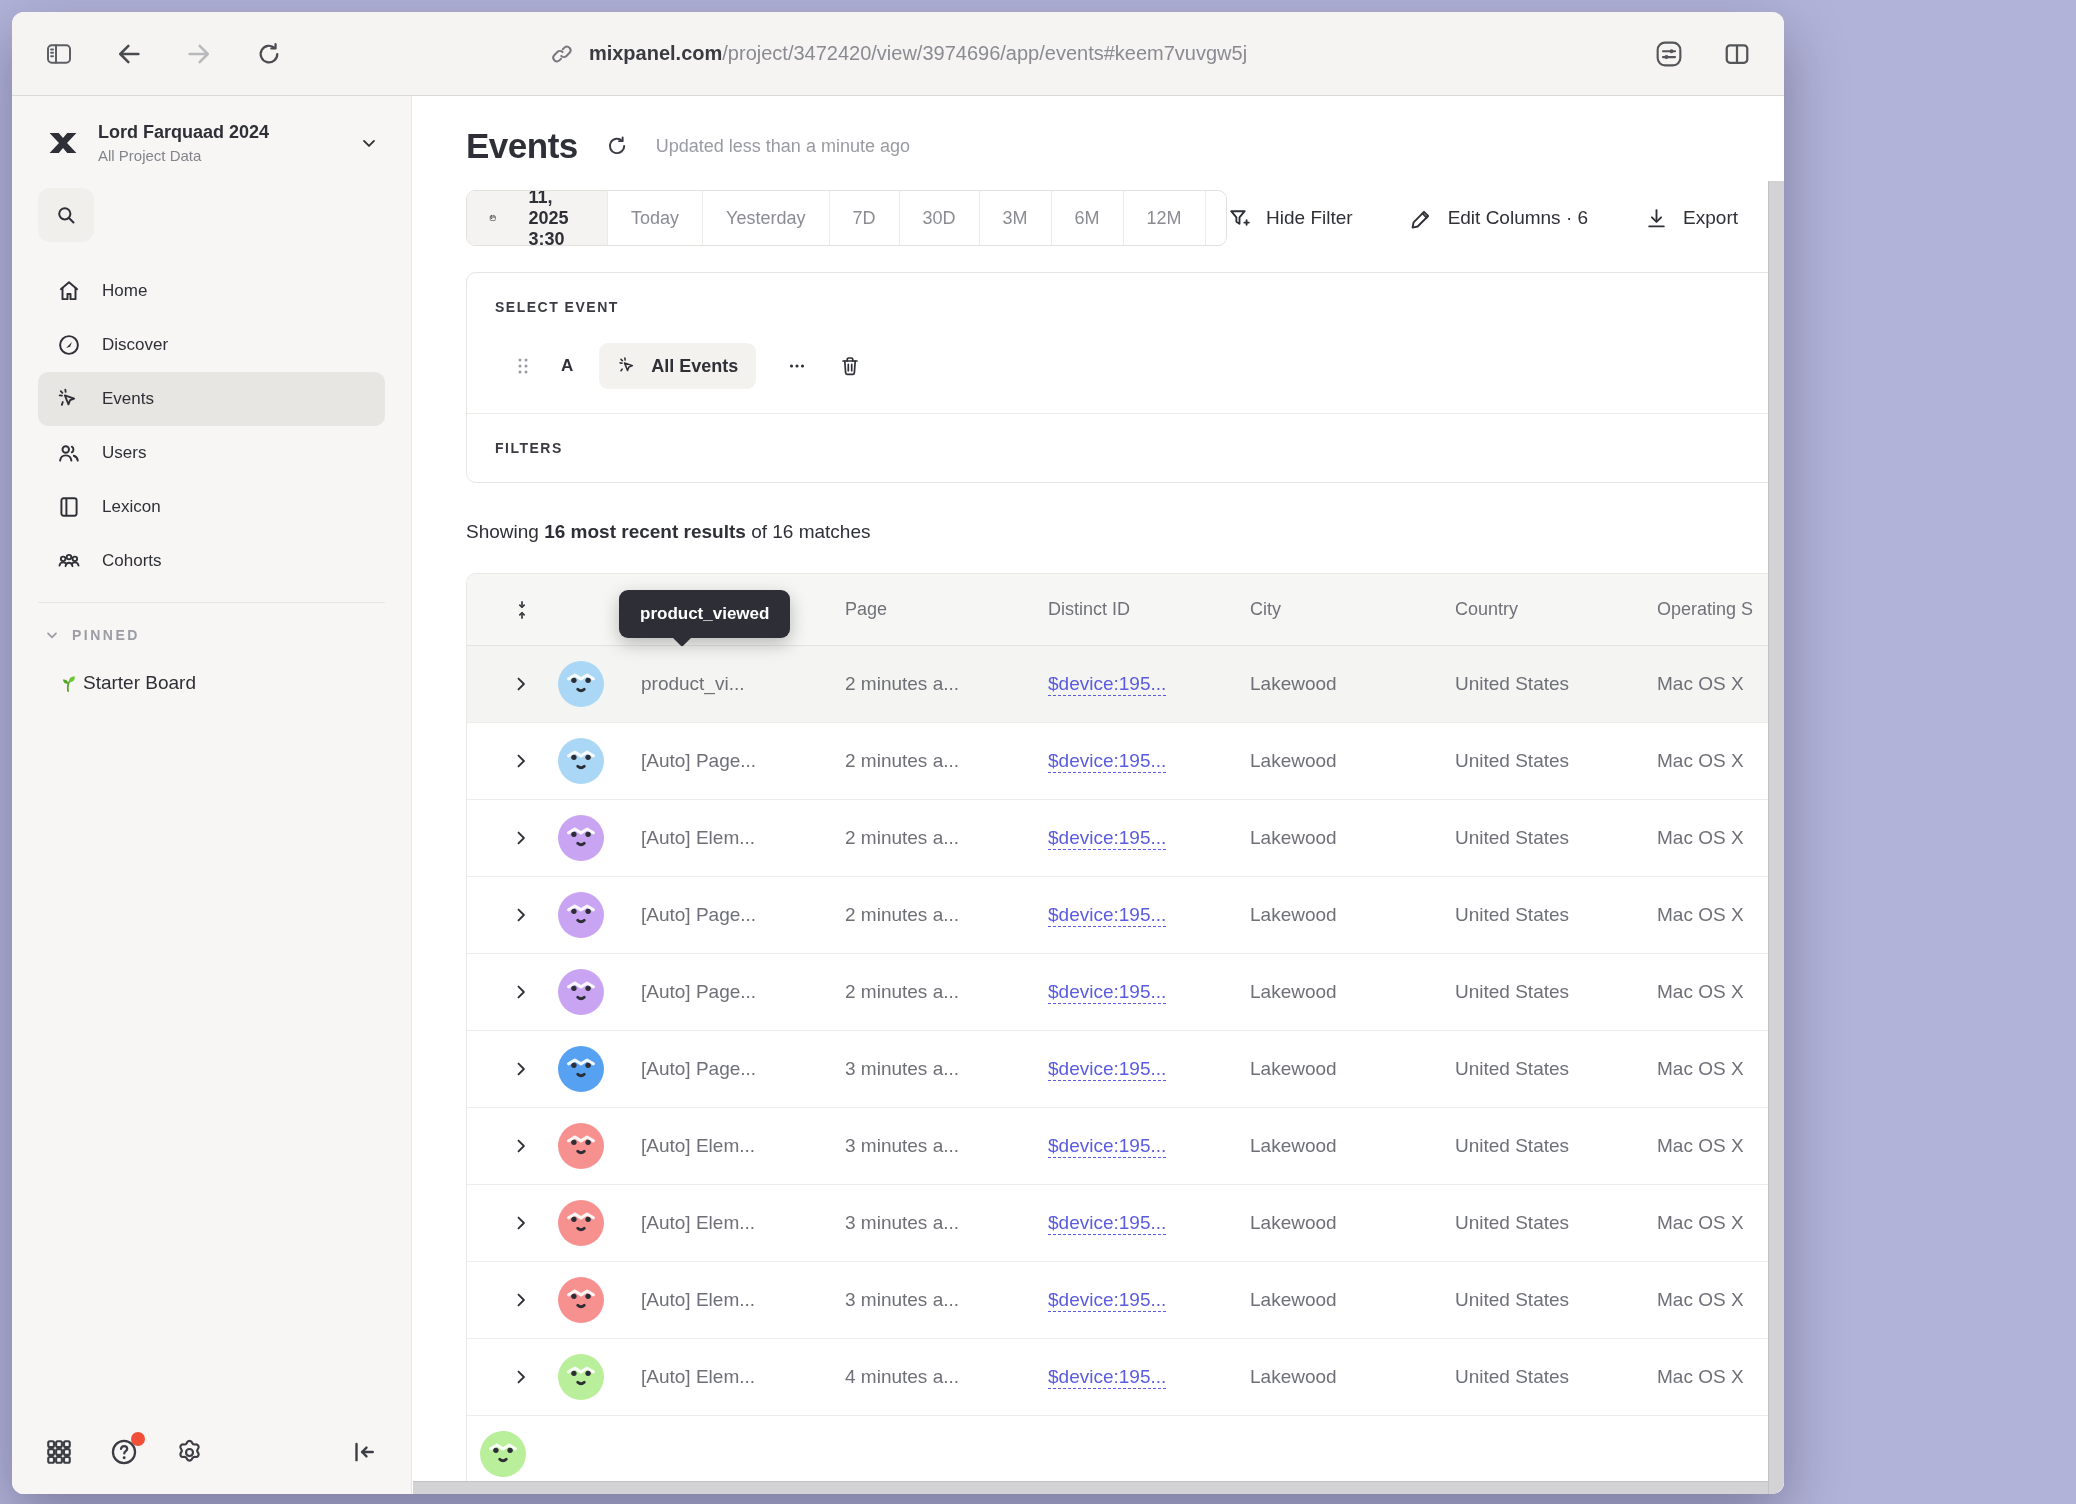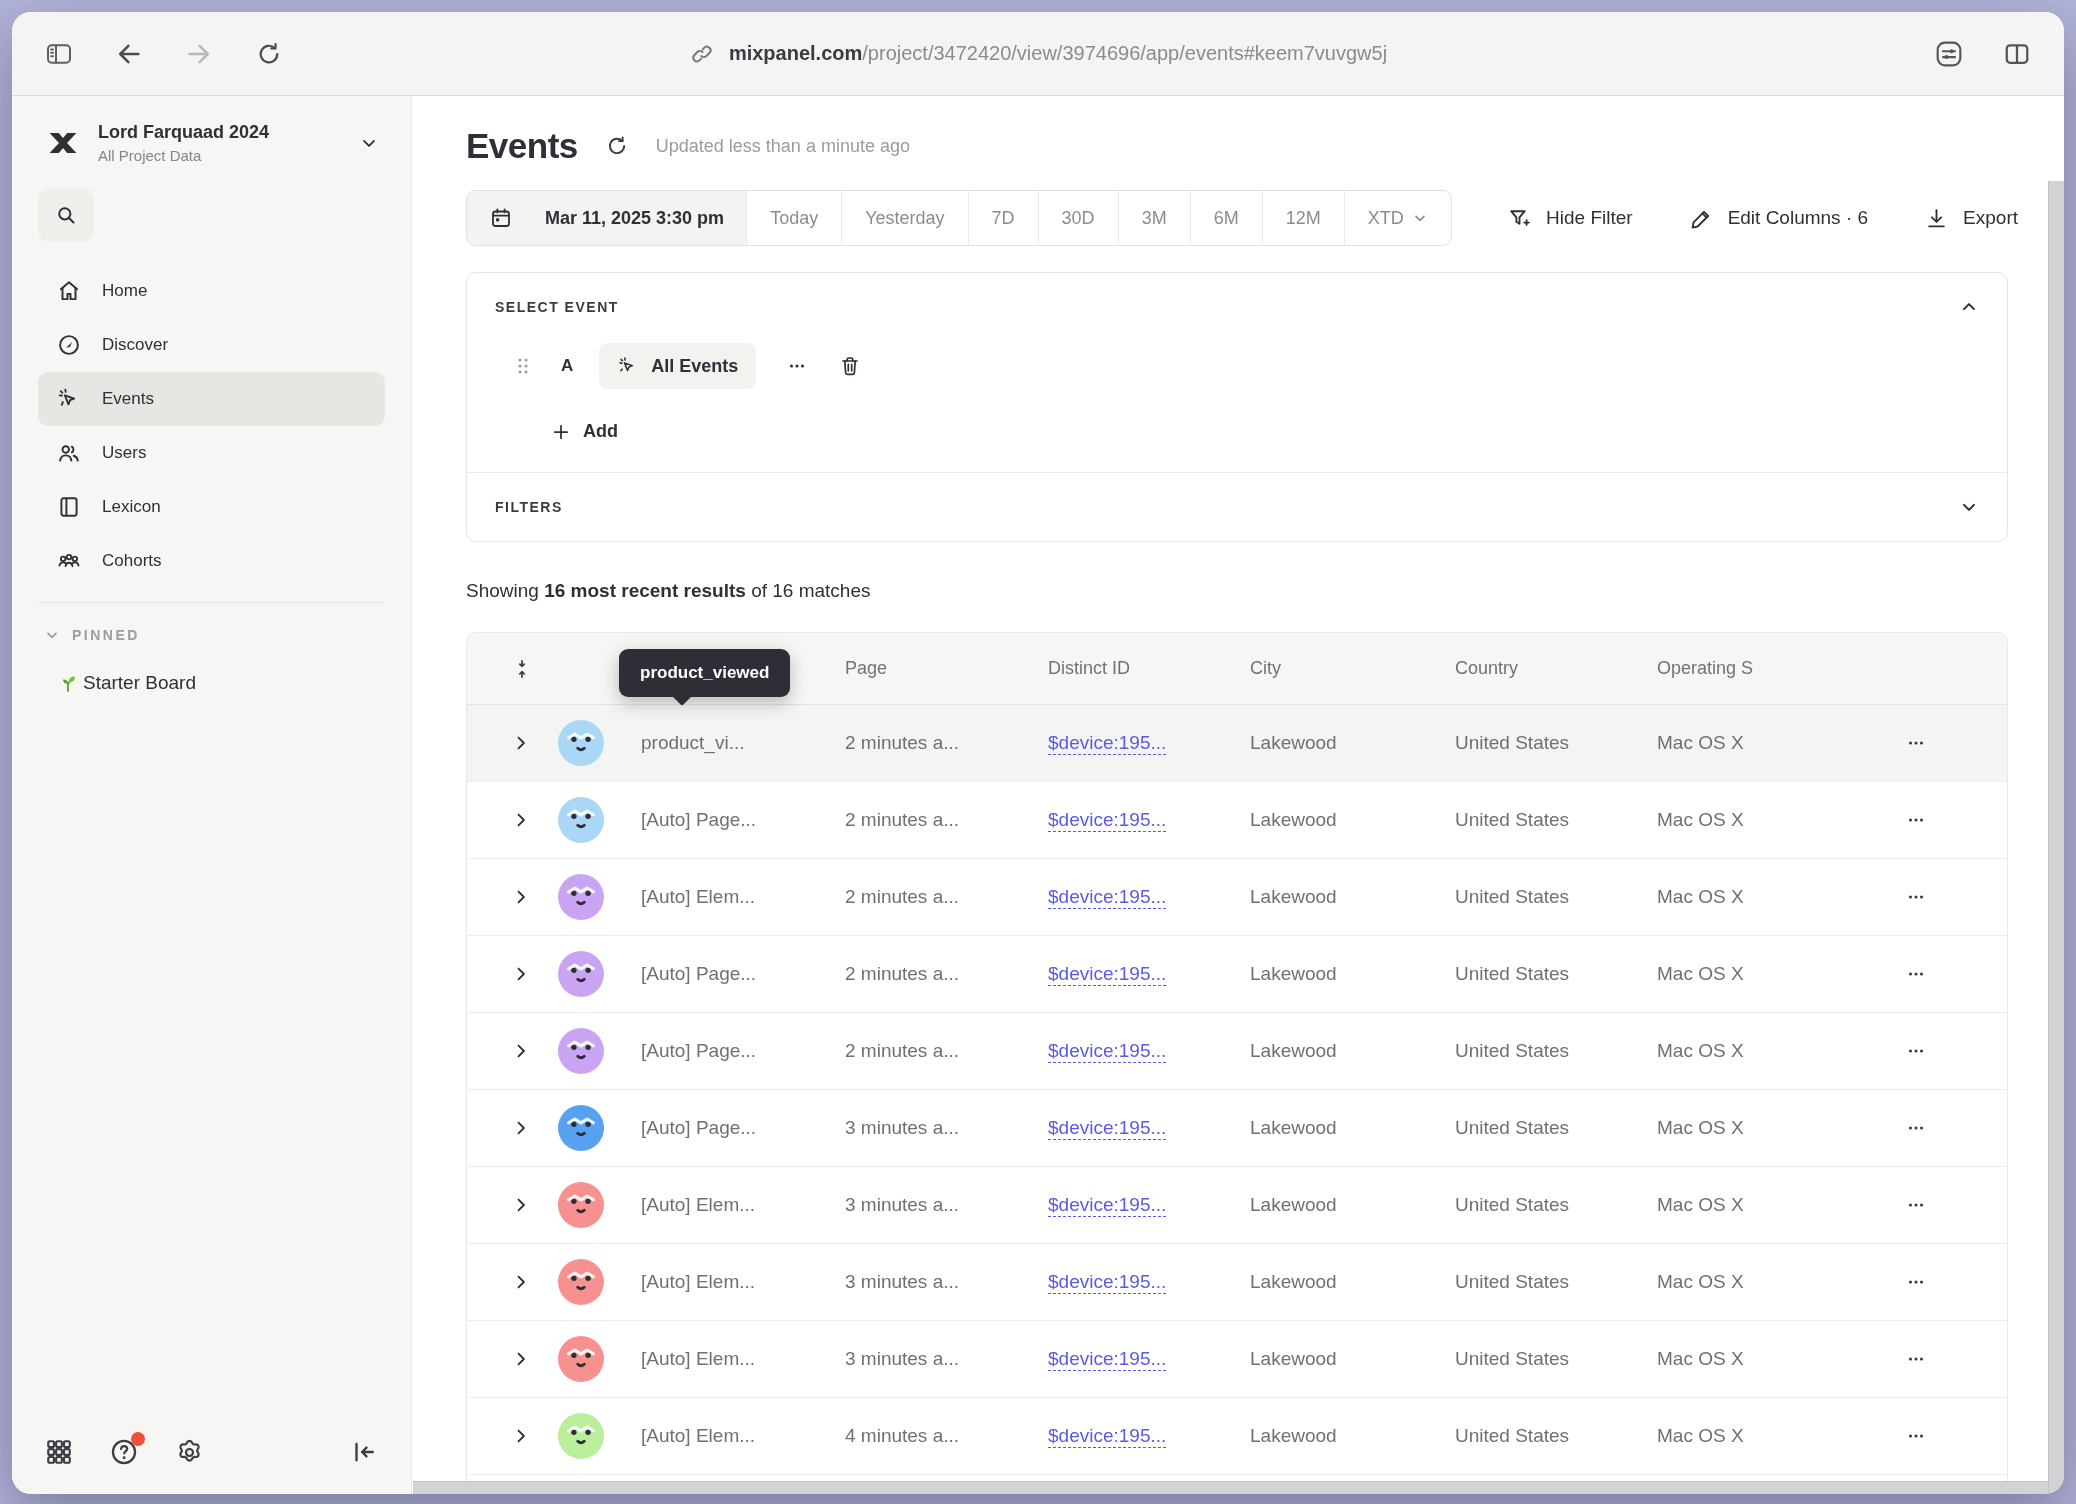--- a/index.html
+++ b/index.html
@@ -2,22 +2,22 @@
 <html><head>
 <meta charset="utf-8">
 <style>
   * { margin:0; padding:0; box-sizing:border-box; }
   html,body { width:2076px; height:1504px; overflow:hidden; }
   body { background:#b2b3d8; font-family:"Liberation Sans", sans-serif; color:#2f3037; }
   svg { display:block; }
 
   
   .window {
-    position:absolute; left:12px; top:12px; width:2052px; height:1482px;
-    background:#fff; border-radius:19px; overflow:hidden;
+    position:absolute; left:12px; top:12px; width:1772px; height:1482px;
+    background:#fff; border-radius:12px; overflow:hidden;
     box-shadow:0 22px 60px rgba(20,20,50,.35);
     display:flex; flex-direction:column;
   }
   .toolbar {
     height:84px; flex:0 0 84px; background:#f5f4f2; border-bottom:1px solid #dcdad7;
     display:flex; align-items:center; padding:0 30px; position:relative;
   }
   .nav-group { display:flex; align-items:center; gap:36px; }
   .tb-btn { width:34px; height:34px; display:flex; align-items:center; justify-content:center; cursor:pointer; }
   .urlbox {
@@ -465,26 +465,20 @@
             </span>
             <span class="trash-btn">
               <svg width="24" height="24" viewBox="0 0 24 24" fill="none" stroke="#2f3037" stroke-width="1.7" stroke-linecap="round" stroke-linejoin="round">
                   <path d="M5 7h14"></path>
                   <path d="M9.2 7V5.6A1.6 1.6 0 0 1 10.8 4h2.4a1.6 1.6 0 0 1 1.6 1.6V7"></path>
                   <path d="M6.8 7l.8 11.6A1.8 1.8 0 0 0 9.4 20.3h5.2a1.8 1.8 0 0 0 1.8-1.7L17.2 7"></path>
                   <path d="M10.3 10.4v6.3M13.7 10.4v6.3"></path>
                 </svg>
             </span>
           </div>
-          <div class="add-btn">
-            <svg width="20" height="20" viewBox="0 0 24 24" fill="none" stroke="#2f3037" stroke-width="2.1" stroke-linecap="round">
-                <path d="M12 4.5v15M4.5 12h15"></path>
-              </svg>
-            <span>Add</span>
-          </div>
         </div>
         <div class="qc-divider"></div>
         <div class="qc-section">
           <div class="qc-head">
             <span class="qc-label">FILTERS</span>
             <svg width="20" height="20" viewBox="0 0 24 24" fill="none" stroke="#2f3037" stroke-width="2.4" stroke-linecap="round" stroke-linejoin="round">
                 <path d="M6 9.5l6 6 6-6"></path>
               </svg>
           </div>
         </div>

